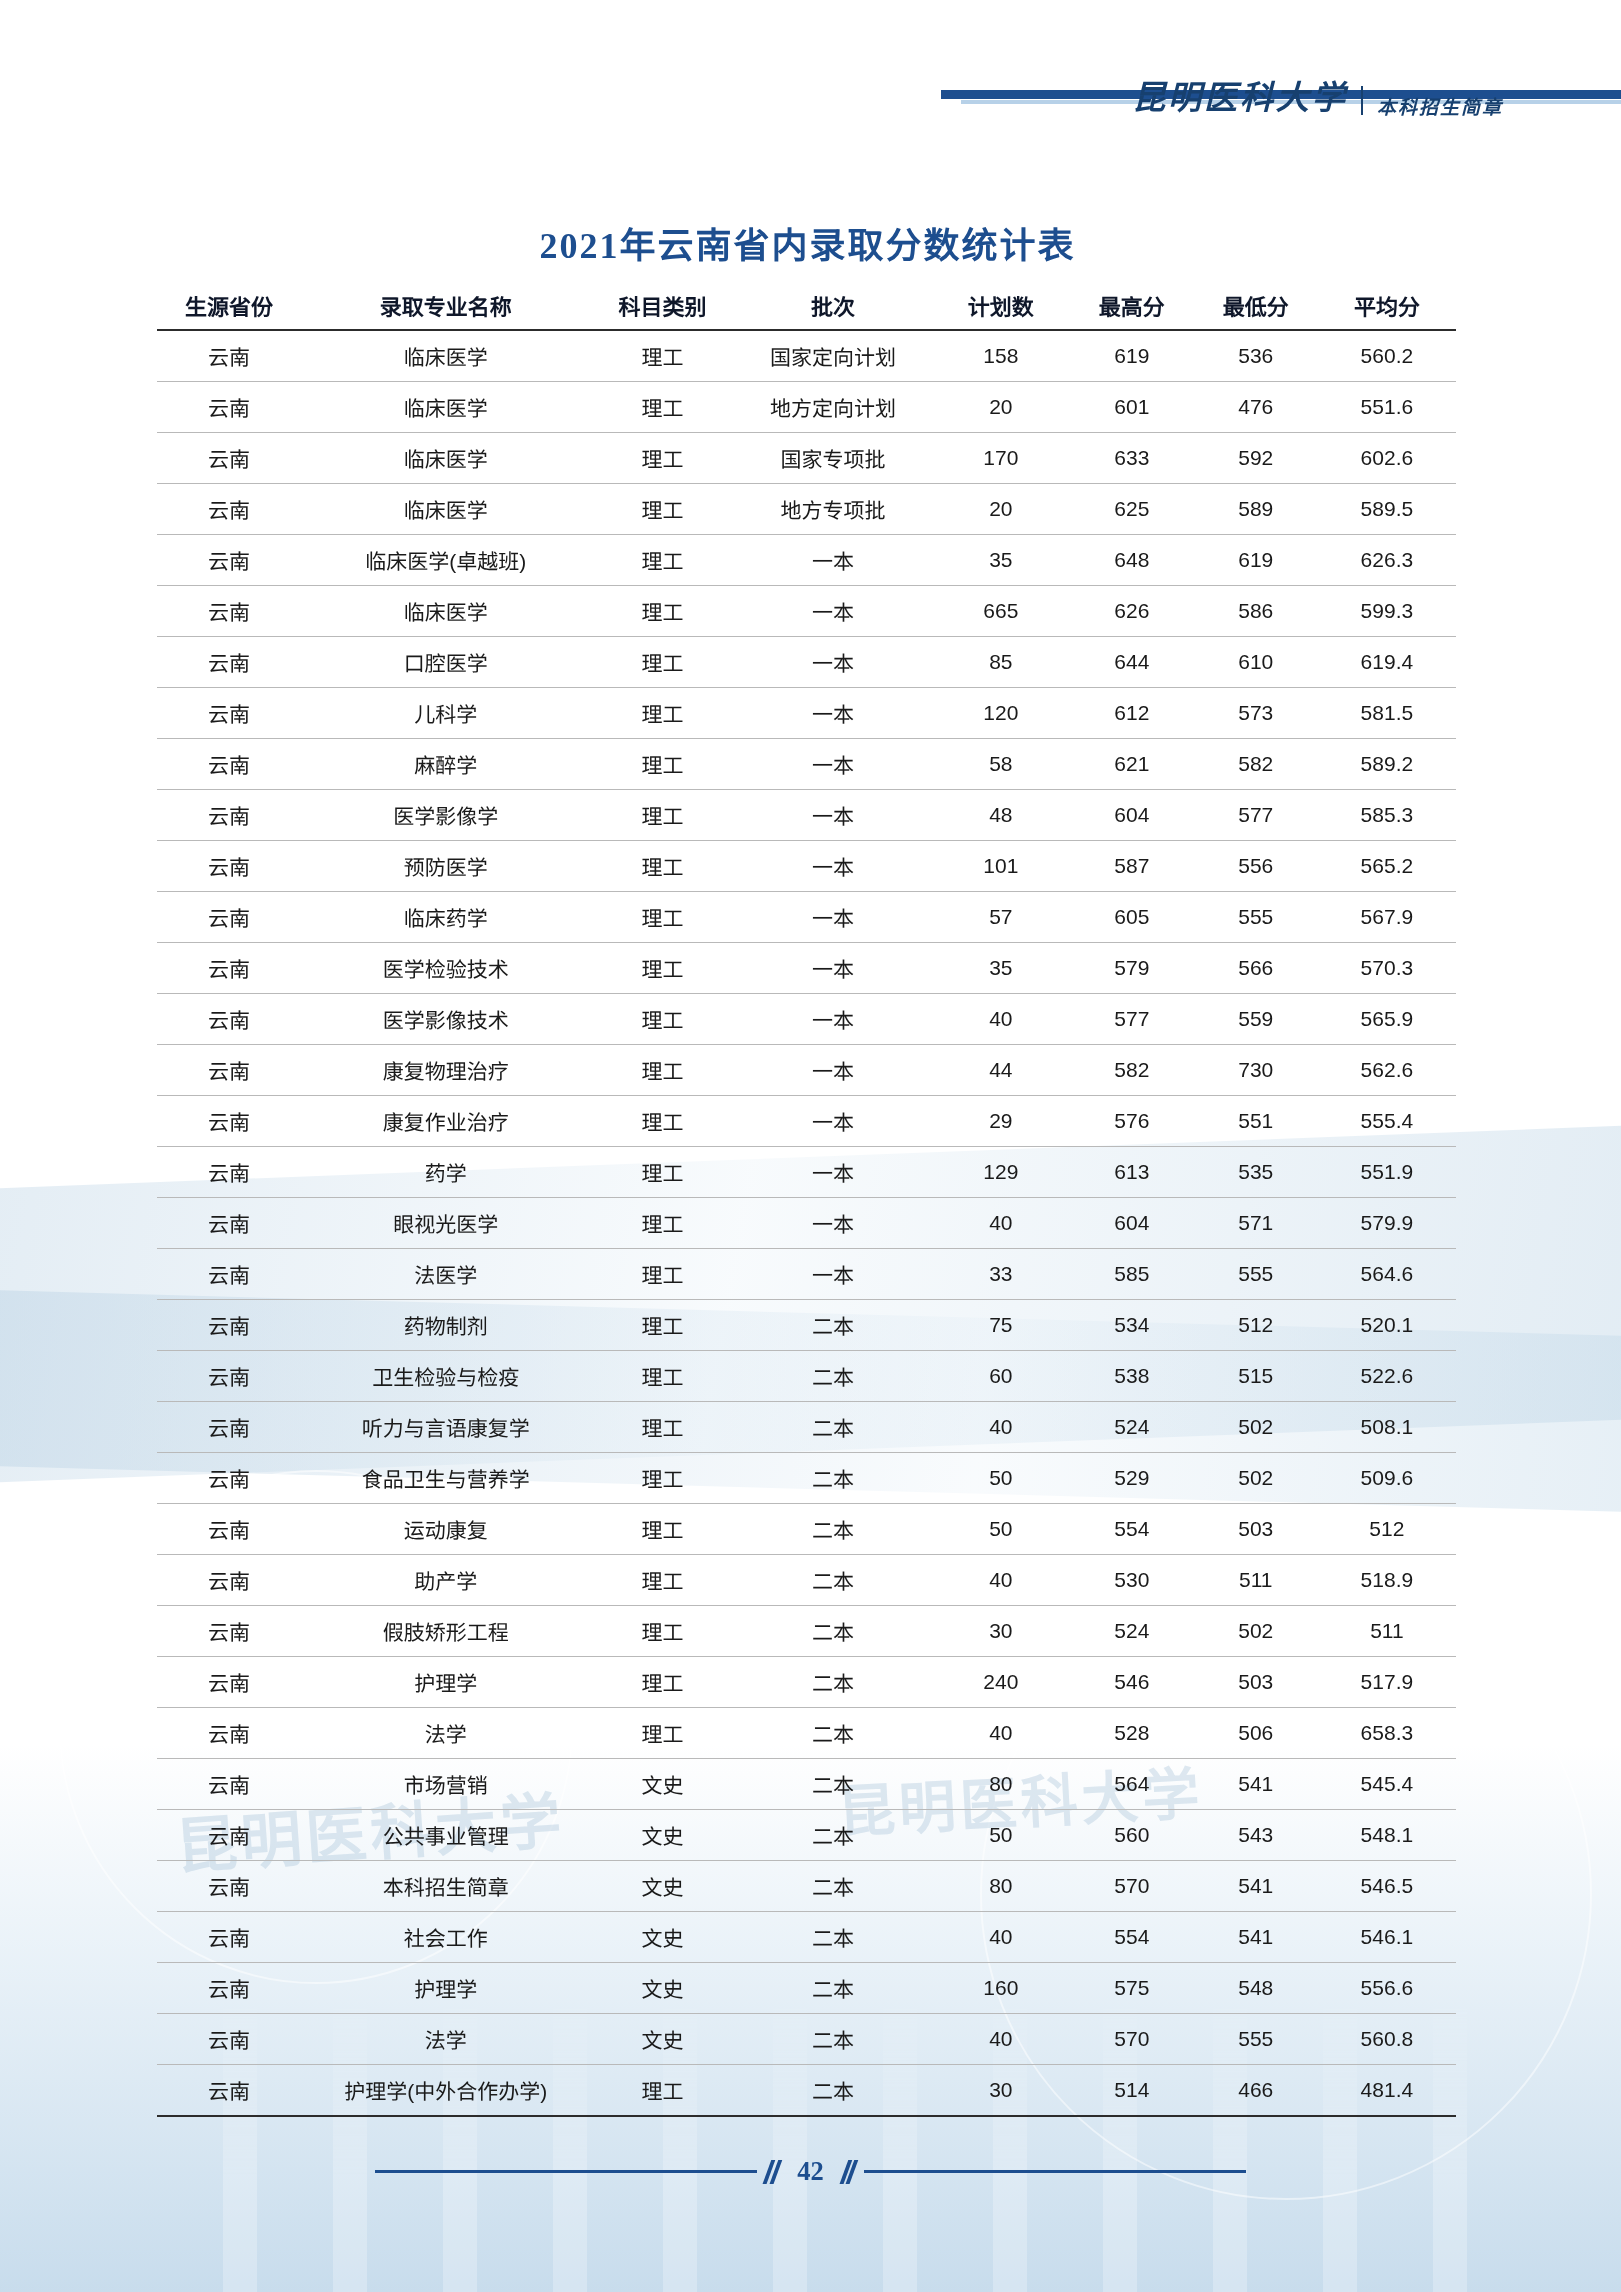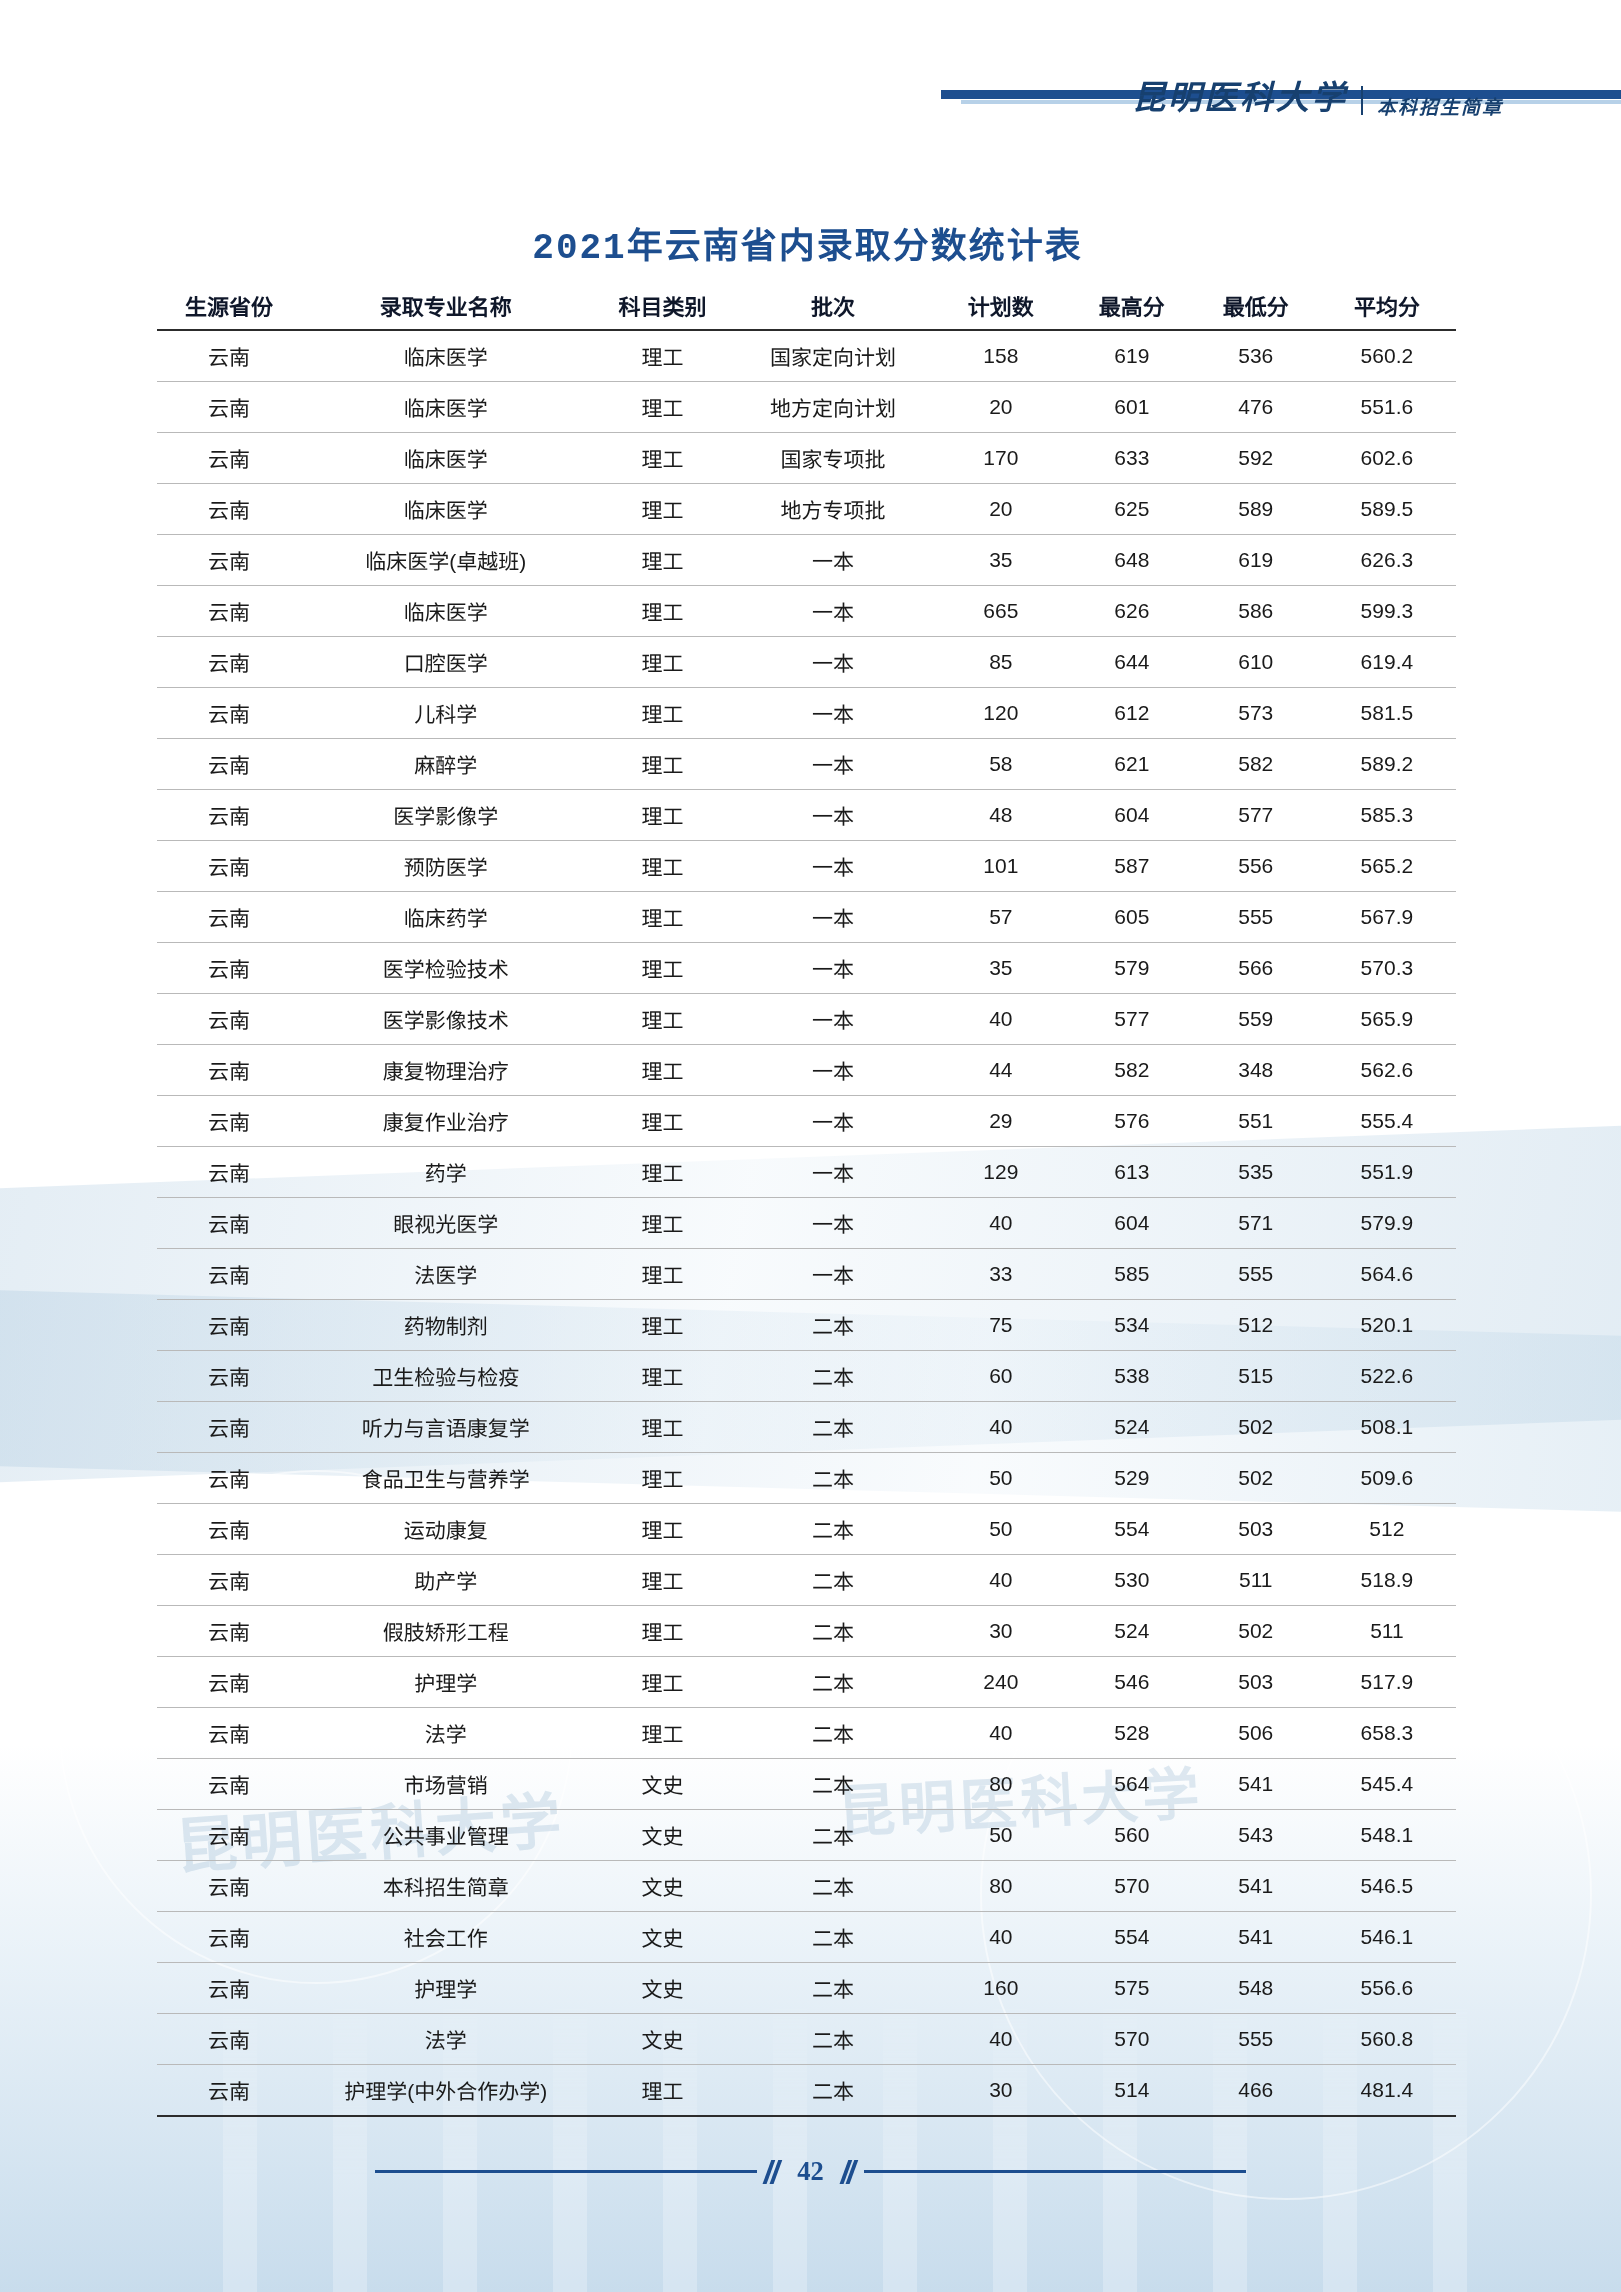--- a/index.html
+++ b/index.html
@@ -141,21 +141,21 @@
     letter-spacing: 2px;
     font-style: italic;
   }
 
   
   .doc-title {
     position: absolute;
     top: 216px;
     left: 0; right: 6px;
     text-align: center;
-    font-family: Liberation Mono, monospace;
+    font-family: Liberation Serif, serif;
     font-size: 36px;
     font-weight: 700;
     color: #1d4e8f;
     letter-spacing: 2px;
   }
 
   
   .table-wrap {
     position: absolute;
     top: 280px;
@@ -425,21 +425,21 @@
           <td>559</td>
           <td>565.9</td>
         </tr>
         <tr>
           <td>云南</td>
           <td>康复物理治疗</td>
           <td>理工</td>
           <td>一本</td>
           <td>44</td>
           <td>582</td>
-          <td>348</td>
+          <td>730</td>
           <td>562.6</td>
         </tr>
         <tr>
           <td>云南</td>
           <td>康复作业治疗</td>
           <td>理工</td>
           <td>一本</td>
           <td>29</td>
           <td>576</td>
           <td>551</td>

